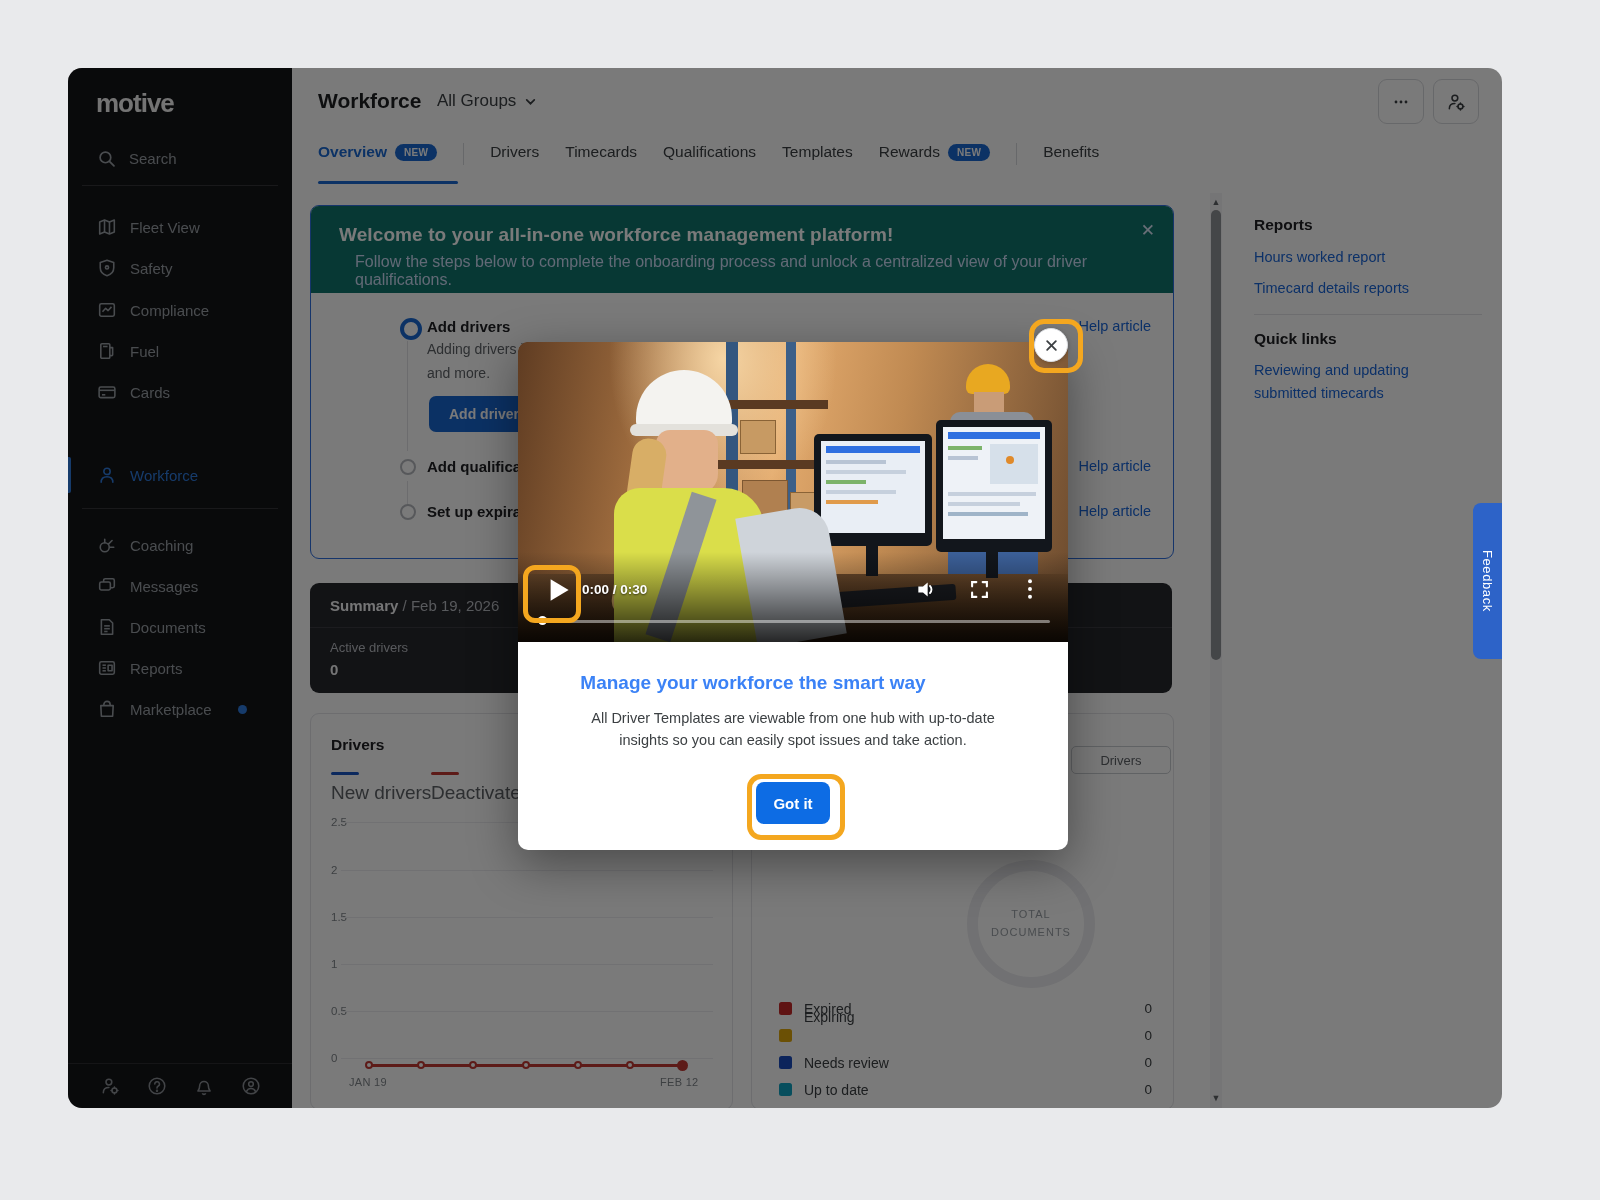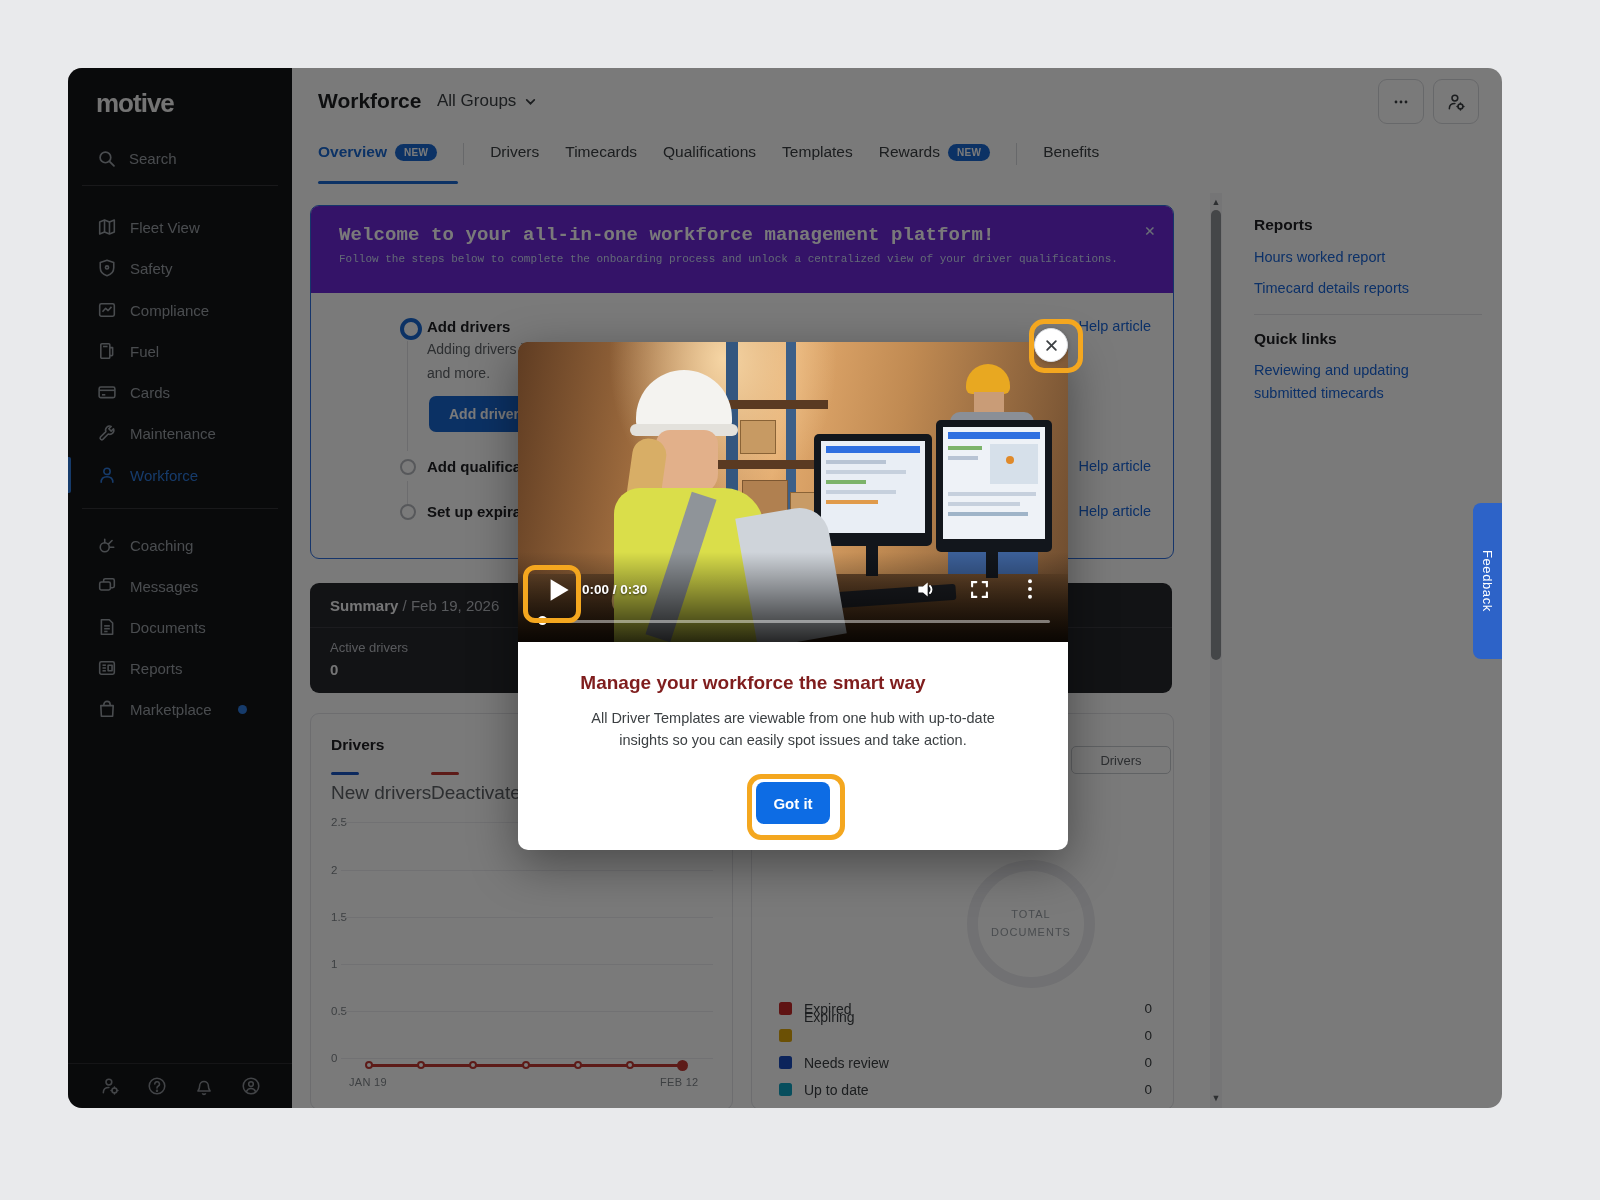--- a/index.html
+++ b/index.html
@@ -21,23 +21,23 @@
   .group-filter{display:flex;align-items:center;gap:8px;font-size:17px;color:#3c4043;cursor:pointer;}
   .icon-btn{width:44px;height:43px;border:1px solid #d7d9dd;border-radius:9px;background:#fff;display:flex;align-items:center;justify-content:center;color:#3c4043;cursor:pointer;}
   .tabs{left:250px;top:75px;display:flex;align-items:center;gap:26px;font-size:15.5px;color:#3c4043;}
   .tab{display:flex;align-items:center;gap:8px;cursor:pointer;padding-bottom:4px;}
   .tab.active{color:#1a6ad4;font-weight:600;}
   .pill{background:#1a6ad4;color:#fff;font-size:10px;font-weight:700;padding:3px 9px;border-radius:10px;letter-spacing:.3px;}
   .tab-divider{width:1px;height:22px;background:#d7d9dd;}
   .tab-underline{left:250px;top:113px;height:3px;background:#1a6ad4;border-radius:2px;}
   
   .onb-card{left:242px;top:137px;width:862px;height:352px;border:1px solid #2f6fe0;border-radius:9px;overflow:hidden;background:#fff;}
-  .onb-banner{left:0;top:0;width:862px;height:87px;background:#6d28d9;box-sizing:border-box;padding:18px 28px 17px 28px;font-family:Liberation Mono, monospace;}
+  .onb-banner{left:0;top:0;width:862px;height:87px;background:#0f766e;box-sizing:border-box;padding:18px 28px 17px 28px;}
   .onb-banner h2{margin:0;font-size:19px;color:#ffffff;letter-spacing:.1px;}
-  .onb-banner p{margin:7px 0 0 0;font-size:11px;color:#cddcf6;}
+  .onb-banner p{margin:7px 0 0 16px;font-size:16px;color:#cddcf6;}
   .banner-close{right:18px;top:14px;color:#dbe6f8;font-size:17px;cursor:pointer;position:absolute;}
   .step-title{font-size:15px;font-weight:700;color:#202124;}
   .step-desc{font-size:14px;color:#5f6368;}
   .help-link{font-size:14.5px;color:#1a66d9;cursor:pointer;position:absolute;}
   .radio-on{width:14px;height:14px;border:4px solid #1a6ad4;border-radius:50%;background:#fff;box-sizing:content-box;}
   .radio-off{width:16px;height:16px;border:2px solid #b6b9be;border-radius:50%;background:#fff;box-sizing:border-box;}
   .btn-primary{background:#1867d2;color:#fff;font-size:14px;font-weight:700;border:none;border-radius:7px;padding:10px 20px;cursor:pointer;}
   .vline{width:1px;background:#e1e2e6;position:absolute;}
   
   .summary{left:242px;top:515px;width:862px;height:110px;background:#27282d;border-radius:9px;color:#fff;}
@@ -71,21 +71,21 @@
   .sb-thumb{left:1143px;top:142px;width:10px;height:450px;background:#8f9296;border-radius:6px;cursor:pointer;}
   .sb-arrow{position:absolute;left:1142px;width:12px;height:12px;color:#5f6368;font-size:9px;text-align:center;line-height:12px;cursor:pointer;}
   
   .dim{left:0;top:0;width:1434px;height:1040px;background:rgba(0,0,0,0.52);z-index:50;}
   .modal{left:450px;top:274px;width:550px;height:508px;background:#fff;border-radius:10px;box-shadow:0 14px 48px rgba(0,0,0,.4);z-index:60;}
   .video{left:0;top:0;width:550px;height:300px;background:#241507;border-radius:10px 10px 0 0;overflow:hidden;}
   .vtime{color:#fff;font-size:13.5px;font-weight:600;text-shadow:0 1px 2px rgba(0,0,0,.6);}
   .vctl{color:#fff;}
   .progress{left:18px;top:278px;width:514px;height:3px;background:rgba(255,255,255,.45);border-radius:2px;}
   .progress-dot{left:20px;top:274px;width:9px;height:9px;border-radius:50%;background:#fff;}
-  .modal-title{left:0;top:330px;width:470px;text-align:center;font-size:19px;font-weight:700;color:#7f1d1d;}
+  .modal-title{left:0;top:330px;width:470px;text-align:center;font-size:19px;font-weight:700;color:#3b82f6;}
   .modal-body{left:45px;top:365px;width:460px;text-align:center;font-size:14.5px;color:#3c4043;line-height:22px;}
   .gotit{left:238px;top:440px;width:74px;height:42px;background:#0d6ce4;color:#fff;font-weight:700;font-size:15px;border:none;border-radius:8px;cursor:pointer;}
   .close-btn{left:516px;top:-14px;width:32px;height:32px;background:#fff;border:1px solid #dadce0;border-radius:50%;display:flex;align-items:center;justify-content:center;color:#3c4043;cursor:pointer;box-shadow:0 1px 4px rgba(0,0,0,.2);}
   .ring{position:absolute;border:5px solid #f4a71f;z-index:70;pointer-events:none;}
   
   .feedback{left:1405px;top:435px;width:29px;height:156px;background:#2d63c8;border-radius:8px 0 0 8px;z-index:65;display:flex;align-items:center;justify-content:center;cursor:pointer;}
   .feedback span{writing-mode:vertical-rl;color:#fff;font-size:13px;letter-spacing:.6px;}
   
   .scene-div{position:absolute;}
   svg.ic{display:block;}
@@ -137,26 +137,20 @@
         </svg>
       <span>Fuel</span>
     </div>
     <div class="abs side-item" style="top:304px;">
       <svg class="ic" width="18" height="18" viewBox="0 0 16 16" fill="none" stroke="currentColor" stroke-width="1.4" stroke-linejoin="round">
           <rect x="1" y="3.5" width="14" height="9.5" rx="1.5"></rect>
           <line x1="1" y1="6.5" x2="15" y2="6.5"></line>
           <line x1="3.5" y1="10.5" x2="6.5" y2="10.5"></line>
         </svg>
       <span>Cards</span>
-    </div>
-    <div class="abs side-item" style="top:345px;">
-      <svg class="ic" width="18" height="18" viewBox="0 0 16 16" fill="none" stroke="currentColor" stroke-width="1.4" stroke-linejoin="round">
-          <path d="M13.8 4.2 A3.6 3.6 0 0 1 9.1 8.9 L4.3 13.7 A1.5 1.5 0 0 1 2.2 11.6 L7 6.8 A3.6 3.6 0 0 1 11.7 2.1 L9.6 4.2 L11.7 6.3 Z"></path>
-        </svg>
-      <span>Maintenance</span>
     </div>
     <div class="abs active-bar" style="top:389px;"></div>
     <div class="abs side-item active" style="top:387px;">
       <svg class="ic" width="18" height="18" viewBox="0 0 16 16" fill="none" stroke="currentColor" stroke-width="1.4" stroke-linecap="round">
           <circle cx="8" cy="4.8" r="2.8"></circle>
           <path d="M2.8 14.5 C2.8 10.8 5.2 9.5 8 9.5 C10.8 9.5 13.2 10.8 13.2 14.5"></path>
         </svg>
       <span>Workforce</span>
     </div>
     <div class="abs side-divider" style="top:440px;"></div>

